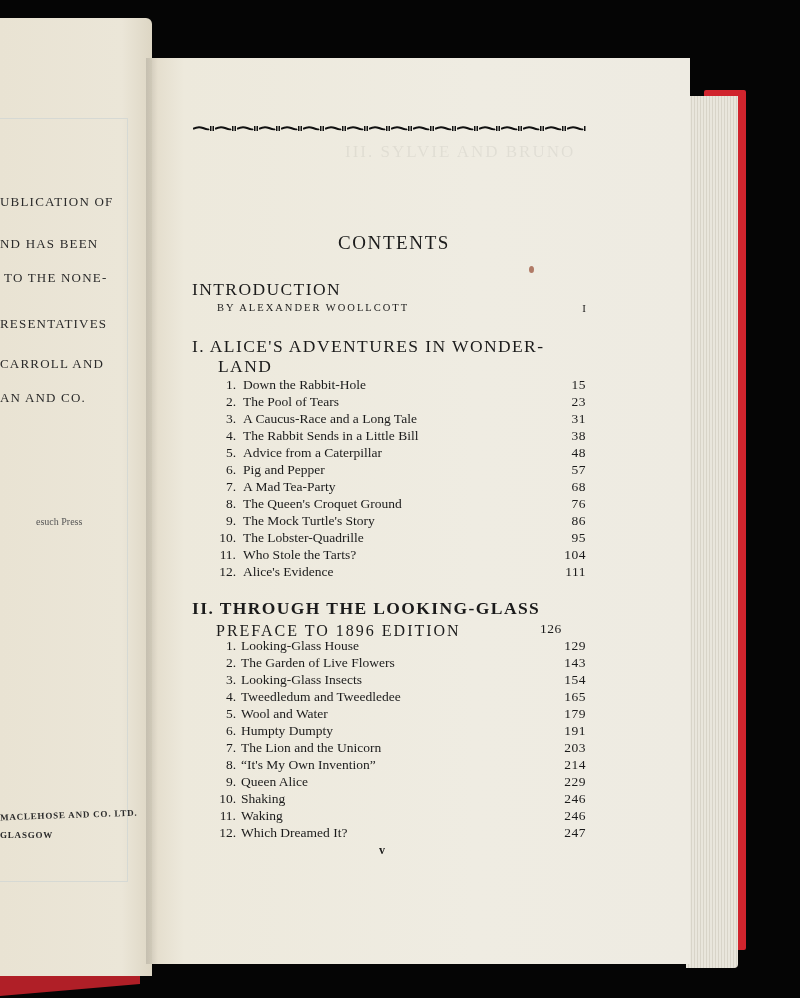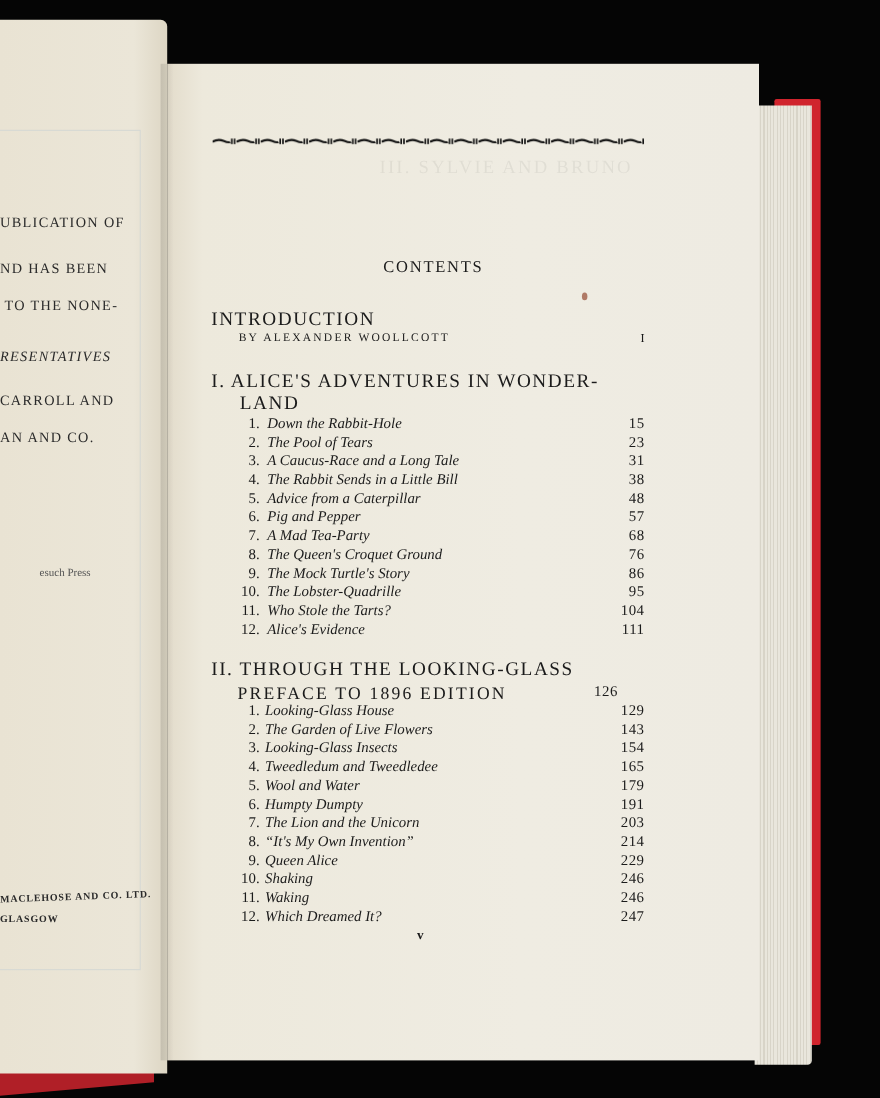--- a/index.html
+++ b/index.html
@@ -65,21 +65,21 @@
   }
   .ornament {
     position: absolute; left: 193px; top: 124px; width: 393px; height: 8px;
   }
   .title {
     position: absolute; left: 0; width: 800px; top: 232px; text-align: center;
     padding-left: 0;
   }
   .title span {
     display: inline-block; margin-left: -12px;
-    font-family: "Liberation Serif", serif; font-size: 15px; letter-spacing: 1.6px; color: #1b1b1b;
+    font-family: "Liberation Serif", serif; font-size: 19px; letter-spacing: 1.6px; color: #1b1b1b;
   }
   .heading {
     position: absolute; left: 192px;
     font-family: "Liberation Serif", serif; font-size: 17.5px; letter-spacing: 1.4px; color: #1b1b1b;
     line-height: 19px;
   }
   .byline {
     position: absolute; left: 217px; top: 302px;
     font-family: "Liberation Serif", serif; font-size: 10.5px; letter-spacing: 2px; color: #1b1b1b;
     font-variant: small-caps;
@@ -88,21 +88,21 @@
     position: absolute; left: 572px; top: 302px; width: 14px; text-align: right;
     font-family: "Liberation Serif", serif; font-size: 11px; color: #1b1b1b;
   }
   .row {
     position: absolute; left: 0; width: 800px; height: 17px;
     font-family: "Liberation Serif", serif; font-size: 13.5px; color: #1b1b1b;
   }
   .row .num {
     position: absolute; right: 564px; text-align: right; width: 40px;
   }
-  .row .label { position: absolute; left: 243px; white-space: nowrap; font-style: italic; }
+  .row .label { position: absolute; left: 243px; white-space: nowrap; }
   .row.book2 .label { left: 241px; }
   .row .page {
     position: absolute; left: 540px; width: 46px; text-align: right; letter-spacing: 0.5px;
   }
   .preface {
     position: absolute; left: 216px; top: 622px;
     font-family: "Liberation Serif", serif; font-size: 16px; letter-spacing: 2px; color: #1b1b1b;
   }
   .preface-page {
     position: absolute; left: 540px; width: 46px; top: 621px; 
@@ -128,21 +128,21 @@
 <div class="cover-top-left"></div>
 <div class="cover-right"></div>
 <div class="cover-bottom-left"></div>
 <div class="page-edges"></div>
 
 <div class="left-page">
   <div class="left-frame"></div>
   <div class="left-line" style="top:176px;">UBLICATION OF</div>
   <div class="left-line" style="top:218px;">ND  HAS  BEEN</div>
   <div class="left-line" style="top:252px;left:4px;">TO THE NONE-</div>
-  <div class="left-line" style="top:298px;font-style:italic;">RESENTATIVES</div>
+  <div class="left-line" style="top:298px;">RESENTATIVES</div>
   <div class="left-line" style="top:338px;">CARROLL  AND</div>
   <div class="left-line" style="top:372px;">AN AND CO.</div>
   <div class="left-press">esuch Press</div>
   <div class="left-small" style="top:792px;transform:rotate(-2deg);">MACLEHOSE AND CO. LTD.</div>
   <div class="left-small" style="top:812px;">GLASGOW</div>
 </div>
 
 <div class="right-page"></div>
 <div class="gutter-shadow"></div>
 
@@ -225,21 +225,21 @@
     <span class="num">11.</span>
     <span class="label">Who Stole the Tarts?</span>
     <span class="page">104</span>
   </div>
 <div class="row" style="top:564px;">
     <span class="num">12.</span>
     <span class="label">Alice's Evidence</span>
     <span class="page">111</span>
   </div>
 
-<div class="heading" style="top:599px;">II. THROUGH THE LOOKING-GLASS</div>
+<div class="heading" style="top:599px;font-weight:bold;">II. THROUGH THE LOOKING-GLASS</div>
 <div class="preface">PREFACE TO 1896 EDITION</div>
 <div class="preface-page">126</div>
 
 <div class="row book2" style="top:638px;">
     <span class="num">1.</span>
     <span class="label">Looking-Glass House</span>
     <span class="page">129</span>
   </div>
 <div class="row book2" style="top:655px;">
     <span class="num">2.</span>

